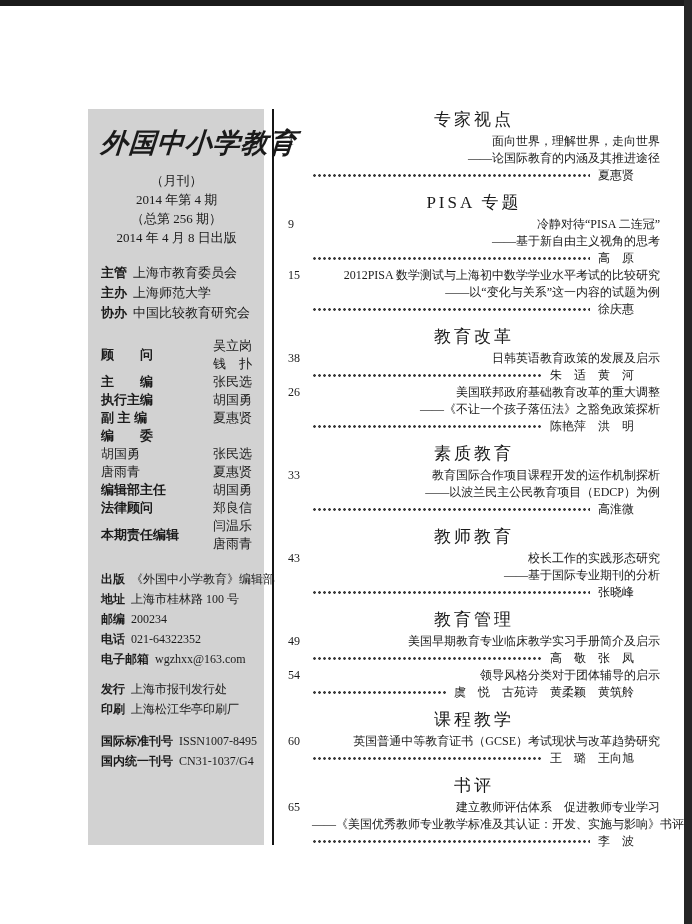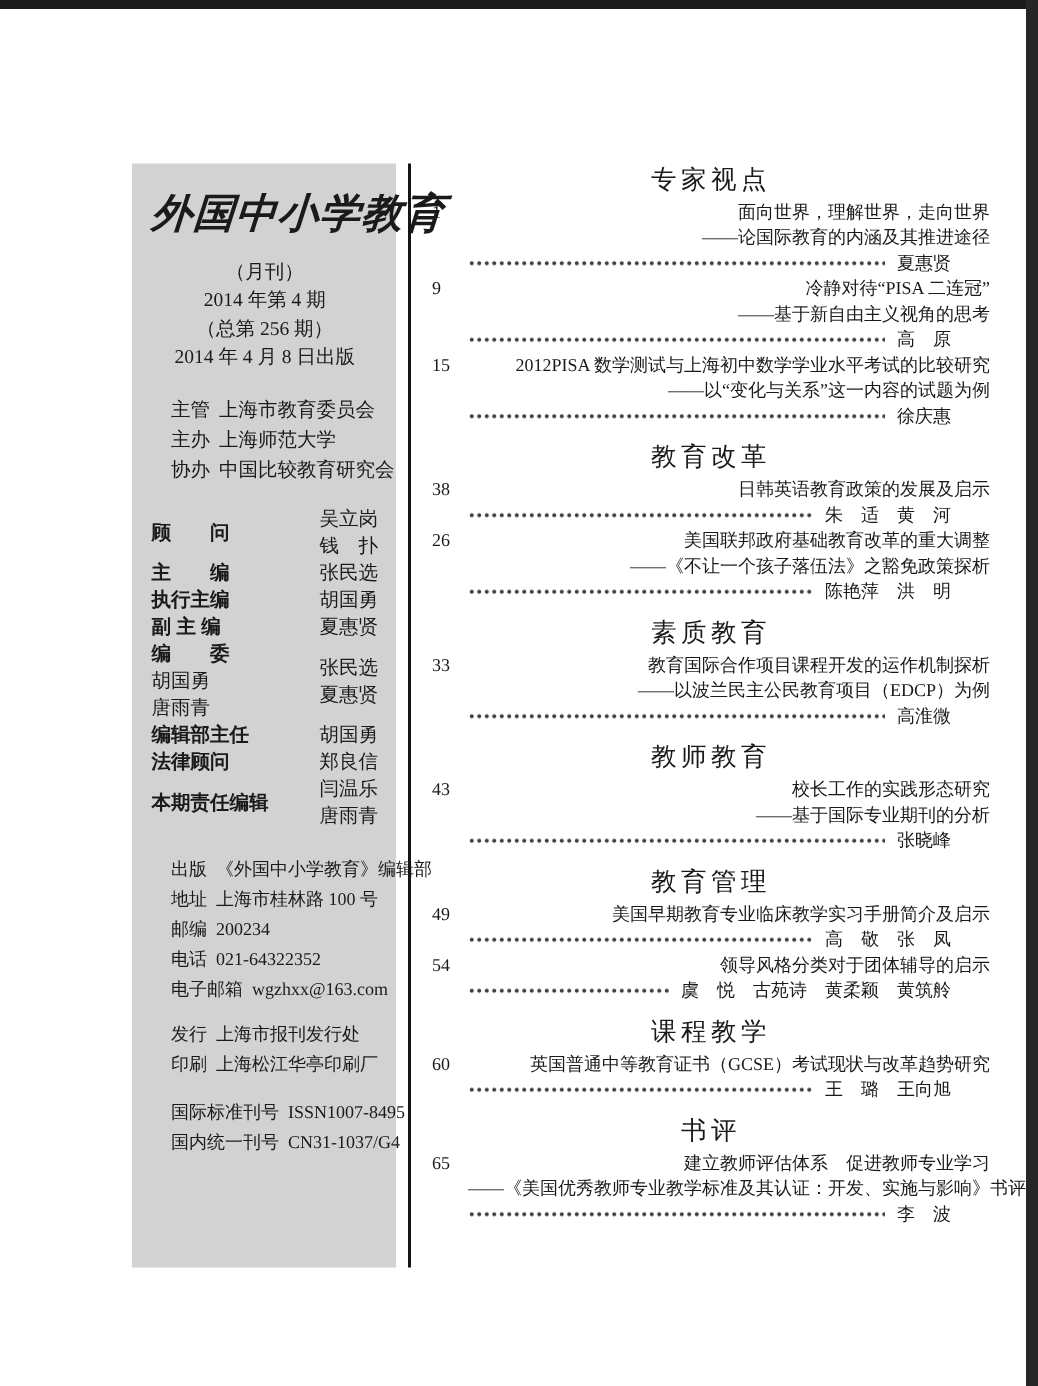--- a/index.html
+++ b/index.html
@@ -19,25 +19,25 @@
   }
   .logo {
     text-align:center; font-family:"DejaVu Serif", serif;
     font-weight:bold; font-style:italic; font-size:27px; line-height:32px;
     letter-spacing:1px; transform:skewX(-4deg); white-space:nowrap;
   }
   .issue-block { margin-top:12px; text-align:center; font-size:13px; line-height:19px; }
   .issue-block div { white-space:nowrap; }
   .org-block { margin-top:16px; }
   .row { display:flex; white-space:nowrap; font-size:13px; line-height:20px; }
-  .row .lab { font-family:"Liberation Sans", sans-serif; font-weight:normal; margin-right:6px;margin-left:13px; }
+  .row .lab { font-family:"Liberation Sans", sans-serif; font-weight:bold; margin-right:6px; }
   .staff-block { margin-top:14px; }
   .staff-group { display:flex; justify-content:space-between; align-items:center; margin-top:0;
                  font-size:13px; line-height:18px; }
-  .staff-group.top { align-items:center; }
+  .staff-group.top { align-items:flex-end; }
   .staff-label { font-family:"Liberation Sans", sans-serif; font-weight:bold; white-space:nowrap; }
   .staff-left div, .staff-right div { white-space:nowrap; }
   .staff-right { text-align:right; }
   .pub-block  { margin-top:16px; }
   .pub-block .row, .dist-block .row, .code-block .row { font-size:12px; line-height:20px; }
   .dist-block { margin-top:10px; }
   .code-block { margin-top:12px; }
 
   
   .divider { position:absolute; left:272px; top:109px; width:2px; height:736px; background:#151515; }
@@ -212,20 +212,21 @@
       <div class="toc-pagenum">1</div>
       <div class="toc-body">
         <div class="toc-line">面向世界，理解世界，走向世界</div>
         <div class="toc-line">——论国际教育的内涵及其推进途径</div>
         <div class="authors-row">
           <span class="leader"></span>
           <span class="authors">夏惠贤</span>
         </div>
       </div>
     </div>
+    <div class="toc-heading">PISA 专题</div>
     <div class="toc-entry">
       <div class="toc-pagenum">9</div>
       <div class="toc-body">
         <div class="toc-line">冷静对待“PISA 二连冠”</div>
         <div class="toc-line">——基于新自由主义视角的思考</div>
         <div class="authors-row">
           <span class="leader"></span>
           <span class="authors">高　原</span>
         </div>
       </div>

